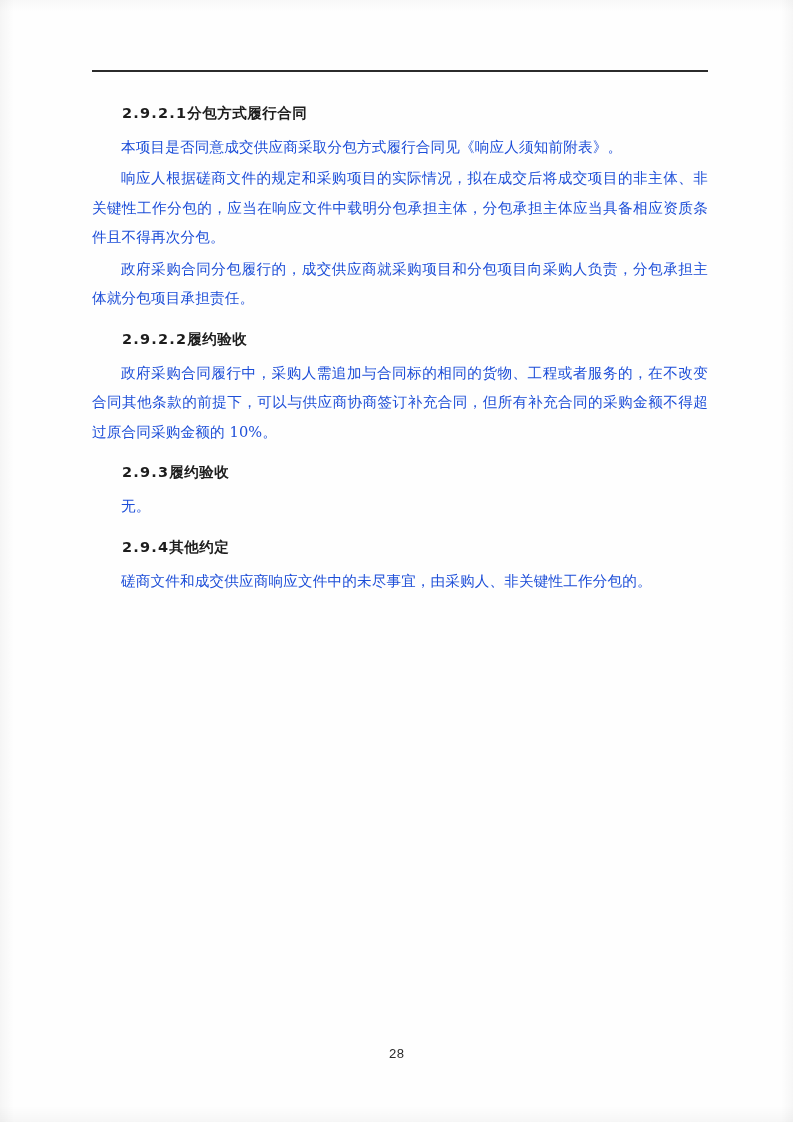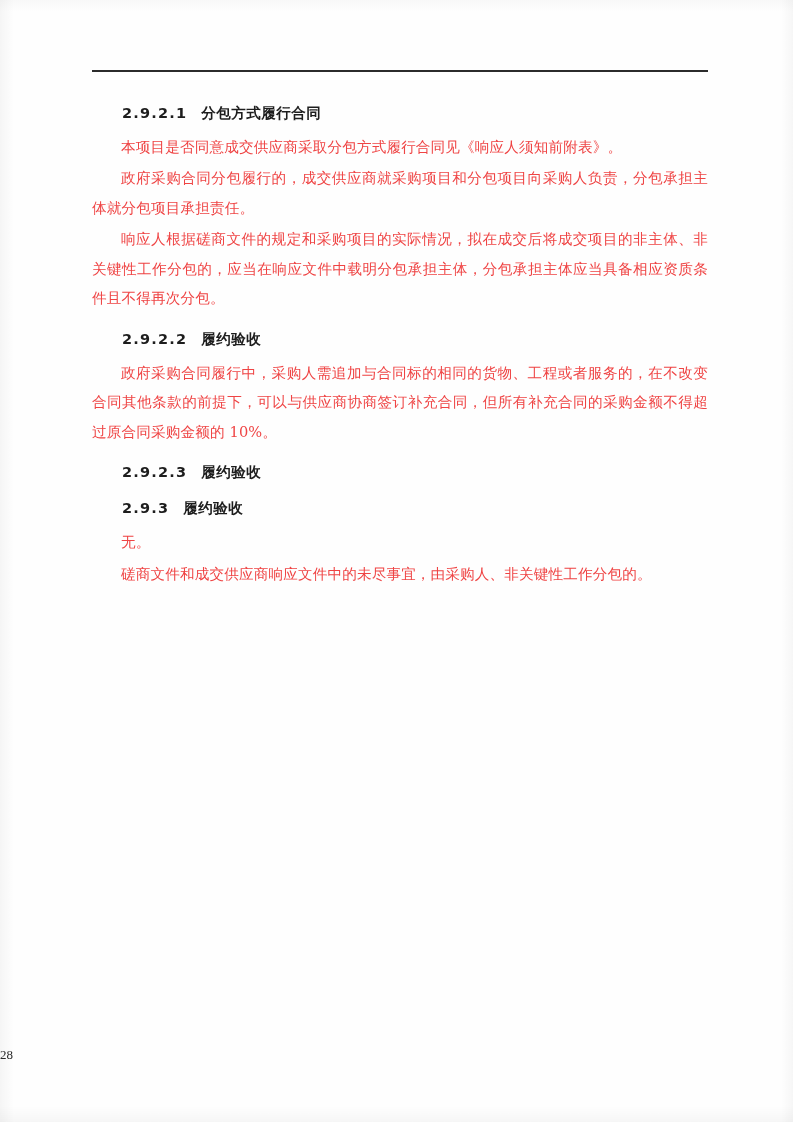--- a/index.html
+++ b/index.html
@@ -43,76 +43,76 @@
   }
   .heading {
     font-family: "DejaVu Sans", sans-serif;
     font-size: 14.5px;
     font-weight: bold;
     color: #1d1d1d;
     margin: 17px 0 9px 30px;
     letter-spacing: 0.5px;
   }
   .heading .num {
-    margin-right: 14px;
     letter-spacing: 1.2px;
   }
   .para {
     font-family: "DejaVu Sans", sans-serif;
     font-size: 14.6px;
-    color: #ef4444;
+    color: #1d4ed8;
     line-height: 2.02;
     text-align: justify;
     text-justify: inter-ideograph;
     text-indent: 29px;
     margin: 0 0 2px 0;
     letter-spacing: 0.15px;
   }
   .para.serif {
     font-family: "DejaVu Serif", serif;
   }
   .page-number {
     position: absolute;
     left: 0;
     right: 0;
     top: 1047px;
-    font-family: Liberation Serif, serif;
+    text-align: center;
+    font-family: Liberation Mono, monospace;
     font-size: 13px;
     color: #2a2a2a;
   }
 </style>
 </head>
 <body>
 
 <div class="page">
 
   <div class="content">
 
     <div class="header-rule"></div>
 
     <div class="heading">
       <span class="num">2.9.2.1</span><span>分包方式履行合同</span>
     </div>
     <p class="para serif">本项目是否同意成交供应商采取分包方式履行合同见《响应人须知前附表》。</p>
+    <p class="para">响应人根据磋商文件的规定和采购项目的实际情况，拟在成交后将成交项目的非主体、非关键性工作分包的，应当在响应文件中载明分包承担主体，分包承担主体应当具备相应资质条件且不得再次分包。</p>
     <p class="para">政府采购合同分包履行的，成交供应商就采购项目和分包项目向采购人负责，分包承担主体就分包项目承担责任。</p>
-    <p class="para">响应人根据磋商文件的规定和采购项目的实际情况，拟在成交后将成交项目的非主体、非关键性工作分包的，应当在响应文件中载明分包承担主体，分包承担主体应当具备相应资质条件且不得再次分包。</p>
 
     <div class="heading">
       <span class="num">2.9.2.2</span><span>履约验收</span>
     </div>
     <p class="para serif">政府采购合同履行中，采购人需追加与合同标的相同的货物、工程或者服务的，在不改变合同其他条款的前提下，可以与供应商协商签订补充合同，但所有补充合同的采购金额不得超过原合同采购金额的 10%。</p>
 
-    <div class="heading">
-      <span class="num">2.9.2.3</span><span>履约验收</span>
-    </div>
 
     <div class="heading">
       <span class="num">2.9.3</span><span>履约验收</span>
     </div>
     <p class="para serif">无。</p>
 
+    <div class="heading">
+      <span class="num">2.9.4</span><span>其他约定</span>
+    </div>
     <p class="para serif">磋商文件和成交供应商响应文件中的未尽事宜，由采购人、非关键性工作分包的。</p>
 
   </div>
 
   <div class="page-number">28</div>
 
 </div>
 
 </body></html>

